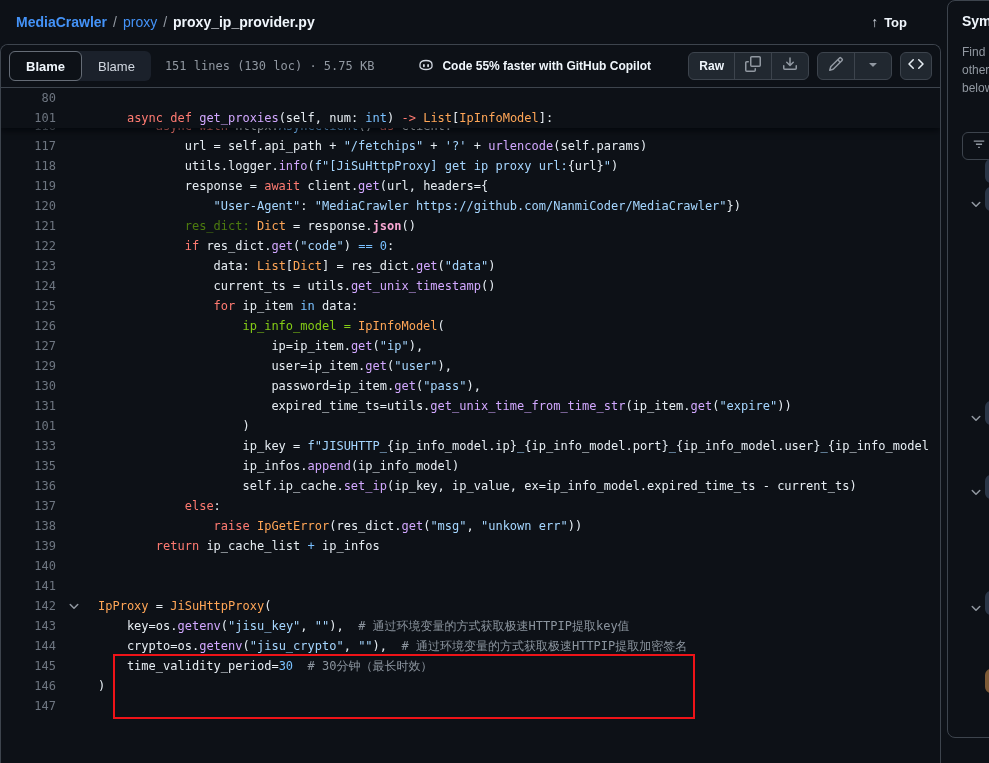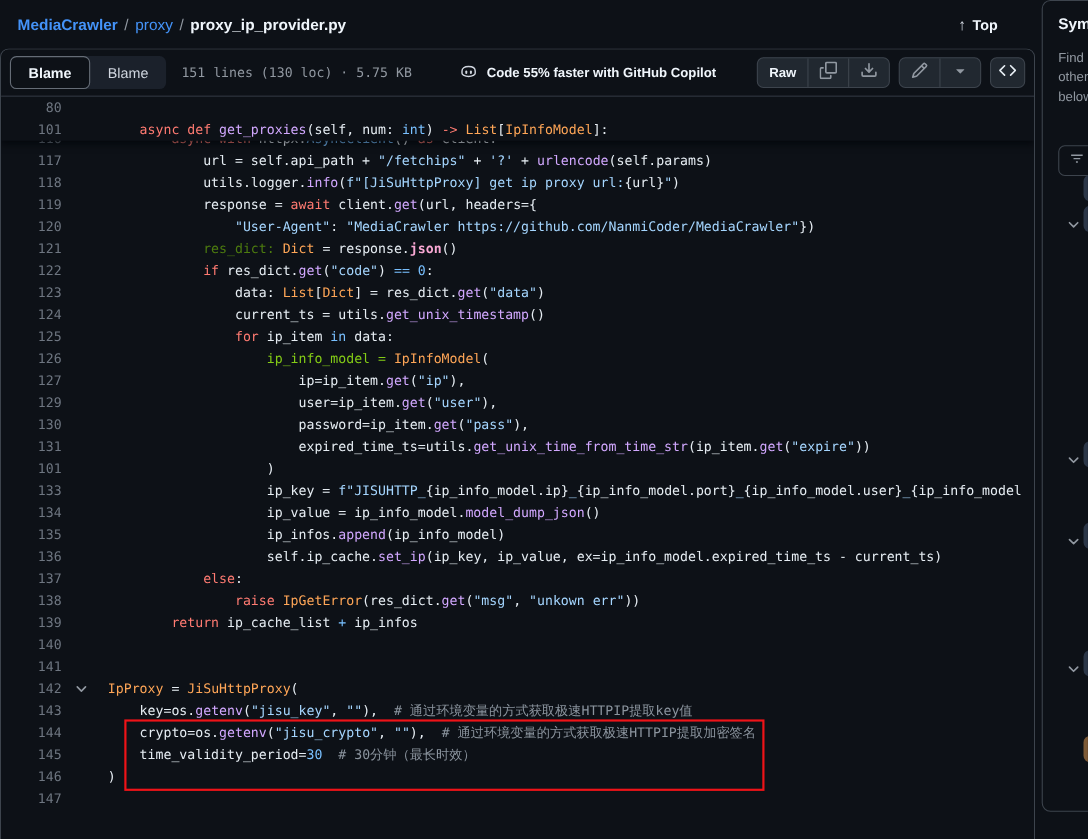--- a/index.html
+++ b/index.html
@@ -161,21 +161,20 @@
             <div class="cl"><span class="ln">123</span><span class="g2"></span><span class="ct"><span style="color: rgb(230, 237, 243);">                data: </span><span style="color: rgb(255, 166, 87);">List</span><span style="color: rgb(230, 237, 243);">[</span><span style="color: rgb(255, 166, 87);">Dict</span><span style="color: rgb(230, 237, 243);">] = res_dict.</span><span style="color: rgb(210, 168, 255);">get</span><span style="color: rgb(230, 237, 243);">(</span><span style="color: rgb(165, 214, 255);">"data"</span><span style="color: rgb(230, 237, 243);">)</span></span></div>
             <div class="cl"><span class="ln">124</span><span class="g2"></span><span class="ct"><span style="color: rgb(230, 237, 243);">                current_ts = utils.</span><span style="color: rgb(210, 168, 255);">get_unix_timestamp</span><span style="color: rgb(230, 237, 243);">()</span></span></div>
             <div class="cl"><span class="ln">125</span><span class="g2"></span><span class="ct"><span style="color: rgb(230, 237, 243);">                </span><span style="color: rgb(255, 123, 114);">for </span><span style="color: rgb(230, 237, 243);">ip_item </span><span style="color: rgb(121, 192, 255);">in </span><span style="color: rgb(230, 237, 243);">data:</span></span></div>
             <div class="cl"><span class="ln">126</span><span class="g2"></span><span class="ct"><span style="color: #84cc16;">                    ip_info_model = </span><span style="color: rgb(255, 166, 87);">IpInfoModel</span><span style="color: rgb(230, 237, 243);">(</span></span></div>
             <div class="cl"><span class="ln">127</span><span class="g2"></span><span class="ct"><span style="color: rgb(230, 237, 243);">                        ip=ip_item.</span><span style="color: rgb(210, 168, 255);">get</span><span style="color: rgb(230, 237, 243);">(</span><span style="color: rgb(165, 214, 255);">"ip"</span><span style="color: rgb(230, 237, 243);">),</span></span></div>
             <div class="cl"><span class="ln">129</span><span class="g2"></span><span class="ct"><span style="color: rgb(230, 237, 243);">                        user=ip_item.</span><span style="color: rgb(210, 168, 255);">get</span><span style="color: rgb(230, 237, 243);">(</span><span style="color: rgb(165, 214, 255);">"user"</span><span style="color: rgb(230, 237, 243);">),</span></span></div>
             <div class="cl"><span class="ln">130</span><span class="g2"></span><span class="ct"><span style="color: rgb(230, 237, 243);">                        password=ip_item.</span><span style="color: rgb(210, 168, 255);">get</span><span style="color: rgb(230, 237, 243);">(</span><span style="color: rgb(165, 214, 255);">"pass"</span><span style="color: rgb(230, 237, 243);">),</span></span></div>
             <div class="cl"><span class="ln">131</span><span class="g2"></span><span class="ct"><span style="color: rgb(230, 237, 243);">                        expired_time_ts=utils.</span><span style="color: rgb(210, 168, 255);">get_unix_time_from_time_str</span><span style="color: rgb(230, 237, 243);">(ip_item.</span><span style="color: rgb(210, 168, 255);">get</span><span style="color: rgb(230, 237, 243);">(</span><span style="color: rgb(165, 214, 255);">"expire"</span><span style="color: rgb(230, 237, 243);">))</span></span></div>
             <div class="cl"><span class="ln">101</span><span class="g2"></span><span class="ct"><span style="color: rgb(230, 237, 243);">                    )</span></span></div>
             <div class="cl"><span class="ln">133</span><span class="g2"></span><span class="ct"><span style="color: rgb(230, 237, 243);">                    ip_key = </span><span style="color: rgb(165, 214, 255);">f"JISUHTTP_</span><span style="color: rgb(230, 237, 243);">{ip_info_model.ip}</span><span style="color: rgb(165, 214, 255);">_</span><span style="color: rgb(230, 237, 243);">{ip_info_model.port}</span><span style="color: rgb(165, 214, 255);">_</span><span style="color: rgb(230, 237, 243);">{ip_info_model.user}</span><span style="color: rgb(165, 214, 255);">_</span><span style="color: rgb(230, 237, 243);">{ip_info_model</span></span></div>
-            <div class="cl"><span class="ln">134</span><span class="g2"></span><span class="ct"><span style="color: rgb(230, 237, 243);">                    ip_value = ip_info_model.</span><span style="color: rgb(210, 168, 255);">model_dump_json</span><span style="color: rgb(230, 237, 243);">()</span></span></div>
             <div class="cl"><span class="ln">135</span><span class="g2"></span><span class="ct"><span style="color: rgb(230, 237, 243);">                    ip_infos.</span><span style="color: rgb(210, 168, 255);">append</span><span style="color: rgb(230, 237, 243);">(ip_info_model)</span></span></div>
             <div class="cl"><span class="ln">136</span><span class="g2"></span><span class="ct"><span style="color: rgb(230, 237, 243);">                    self.ip_cache.</span><span style="color: rgb(210, 168, 255);">set_ip</span><span style="color: rgb(230, 237, 243);">(ip_key, ip_value, ex=ip_info_model.expired_time_ts - current_ts)</span></span></div>
             <div class="cl"><span class="ln">137</span><span class="g2"></span><span class="ct"><span style="color: rgb(230, 237, 243);">            </span><span style="color: rgb(255, 123, 114);">else</span><span style="color: rgb(230, 237, 243);">:</span></span></div>
             <div class="cl"><span class="ln">138</span><span class="g2"></span><span class="ct"><span style="color: rgb(230, 237, 243);">                </span><span style="color: rgb(255, 123, 114);">raise </span><span style="color: rgb(255, 166, 87);">IpGetError</span><span style="color: rgb(230, 237, 243);">(res_dict.</span><span style="color: rgb(210, 168, 255);">get</span><span style="color: rgb(230, 237, 243);">(</span><span style="color: rgb(165, 214, 255);">"msg"</span><span style="color: rgb(230, 237, 243);">, </span><span style="color: rgb(165, 214, 255);">"unkown err"</span><span style="color: rgb(230, 237, 243);">))</span></span></div>
             <div class="cl"><span class="ln">139</span><span class="g2"></span><span class="ct"><span style="color: rgb(230, 237, 243);">        </span><span style="color: rgb(255, 123, 114);">return </span><span style="color: rgb(230, 237, 243);">ip_cache_list </span><span style="color: rgb(121, 192, 255);">+</span><span style="color: rgb(230, 237, 243);"> ip_infos</span></span></div>
             <div class="cl"><span class="ln">140</span><span class="g2"></span><span class="ct"></span></div>
             <div class="cl"><span class="ln">141</span><span class="g2"></span><span class="ct"></span></div>
             <div class="cl"><span class="ln">142</span><span class="g2"><svg width="12" height="12" viewBox="0 0 16 16" fill="none" stroke="#9198a1" stroke-width="2" stroke-linecap="round" stroke-linejoin="round">
                   <path d="M3 6l5 5 5-5"></path>
                 </svg></span><span class="ct"><span style="color: rgb(255, 166, 87);">IpProxy</span><span style="color: rgb(230, 237, 243);"> = </span><span style="color: rgb(255, 166, 87);">JiSuHttpProxy</span><span style="color: rgb(230, 237, 243);">(</span></span></div>

